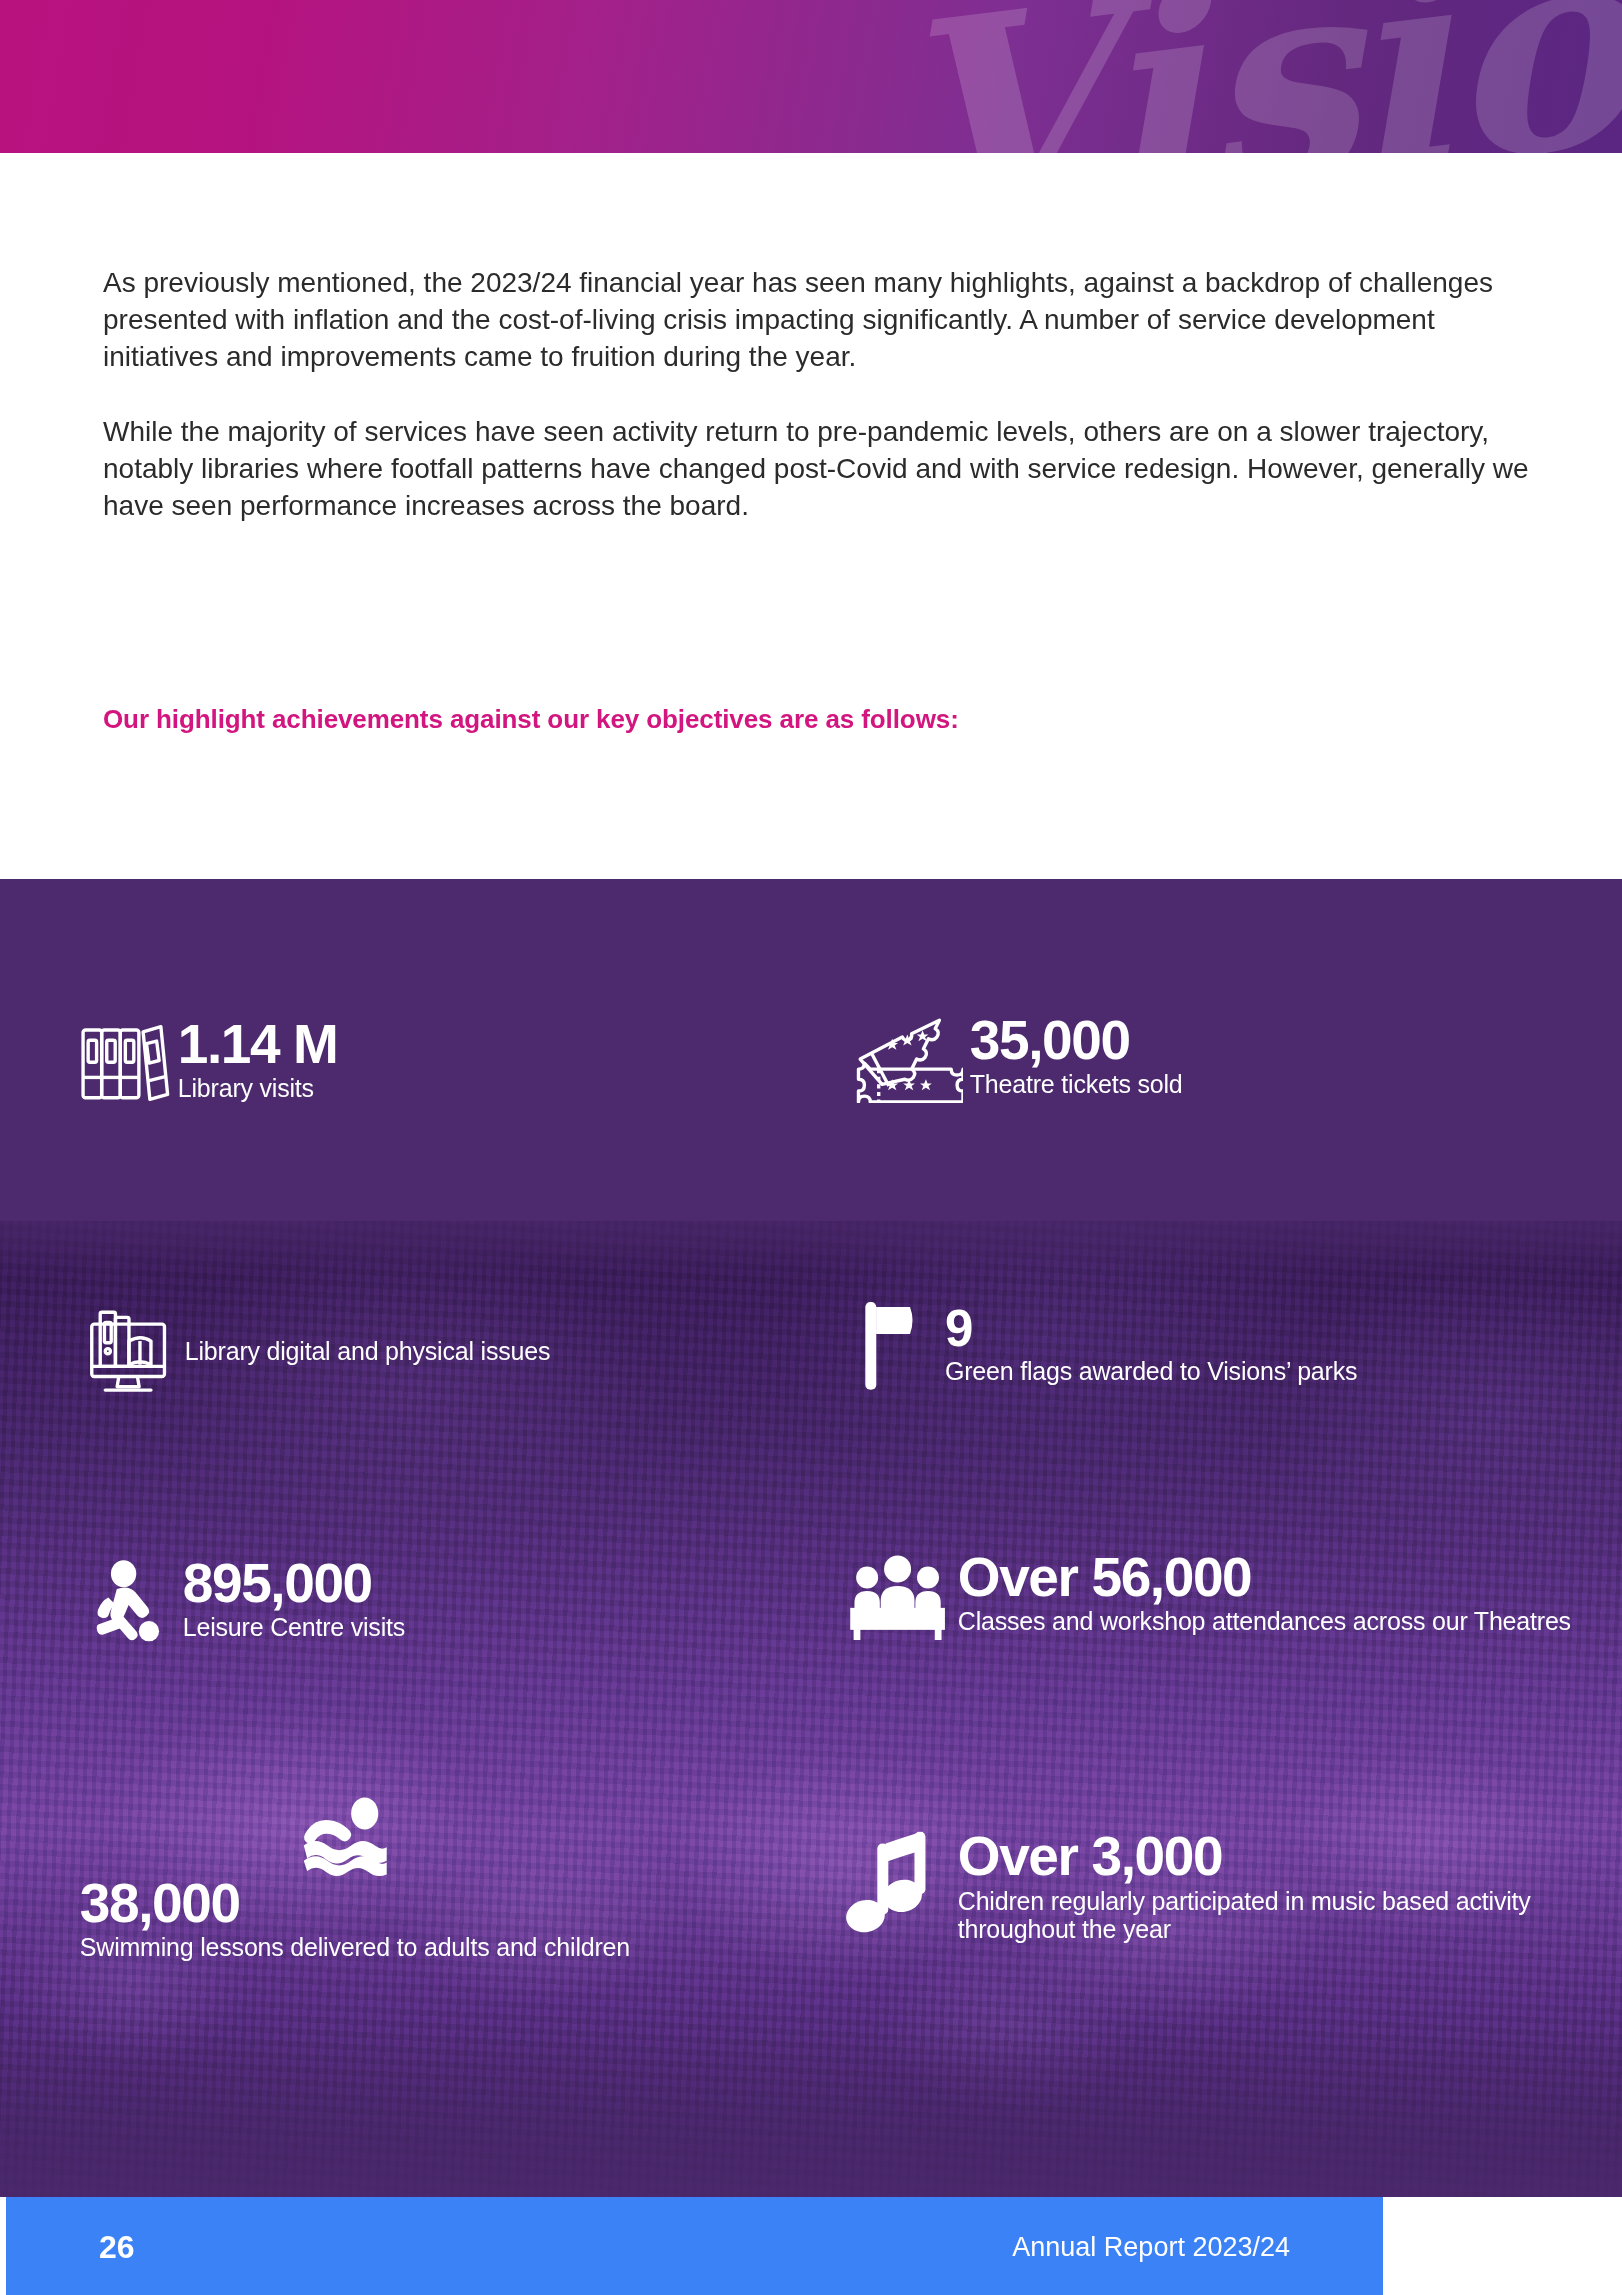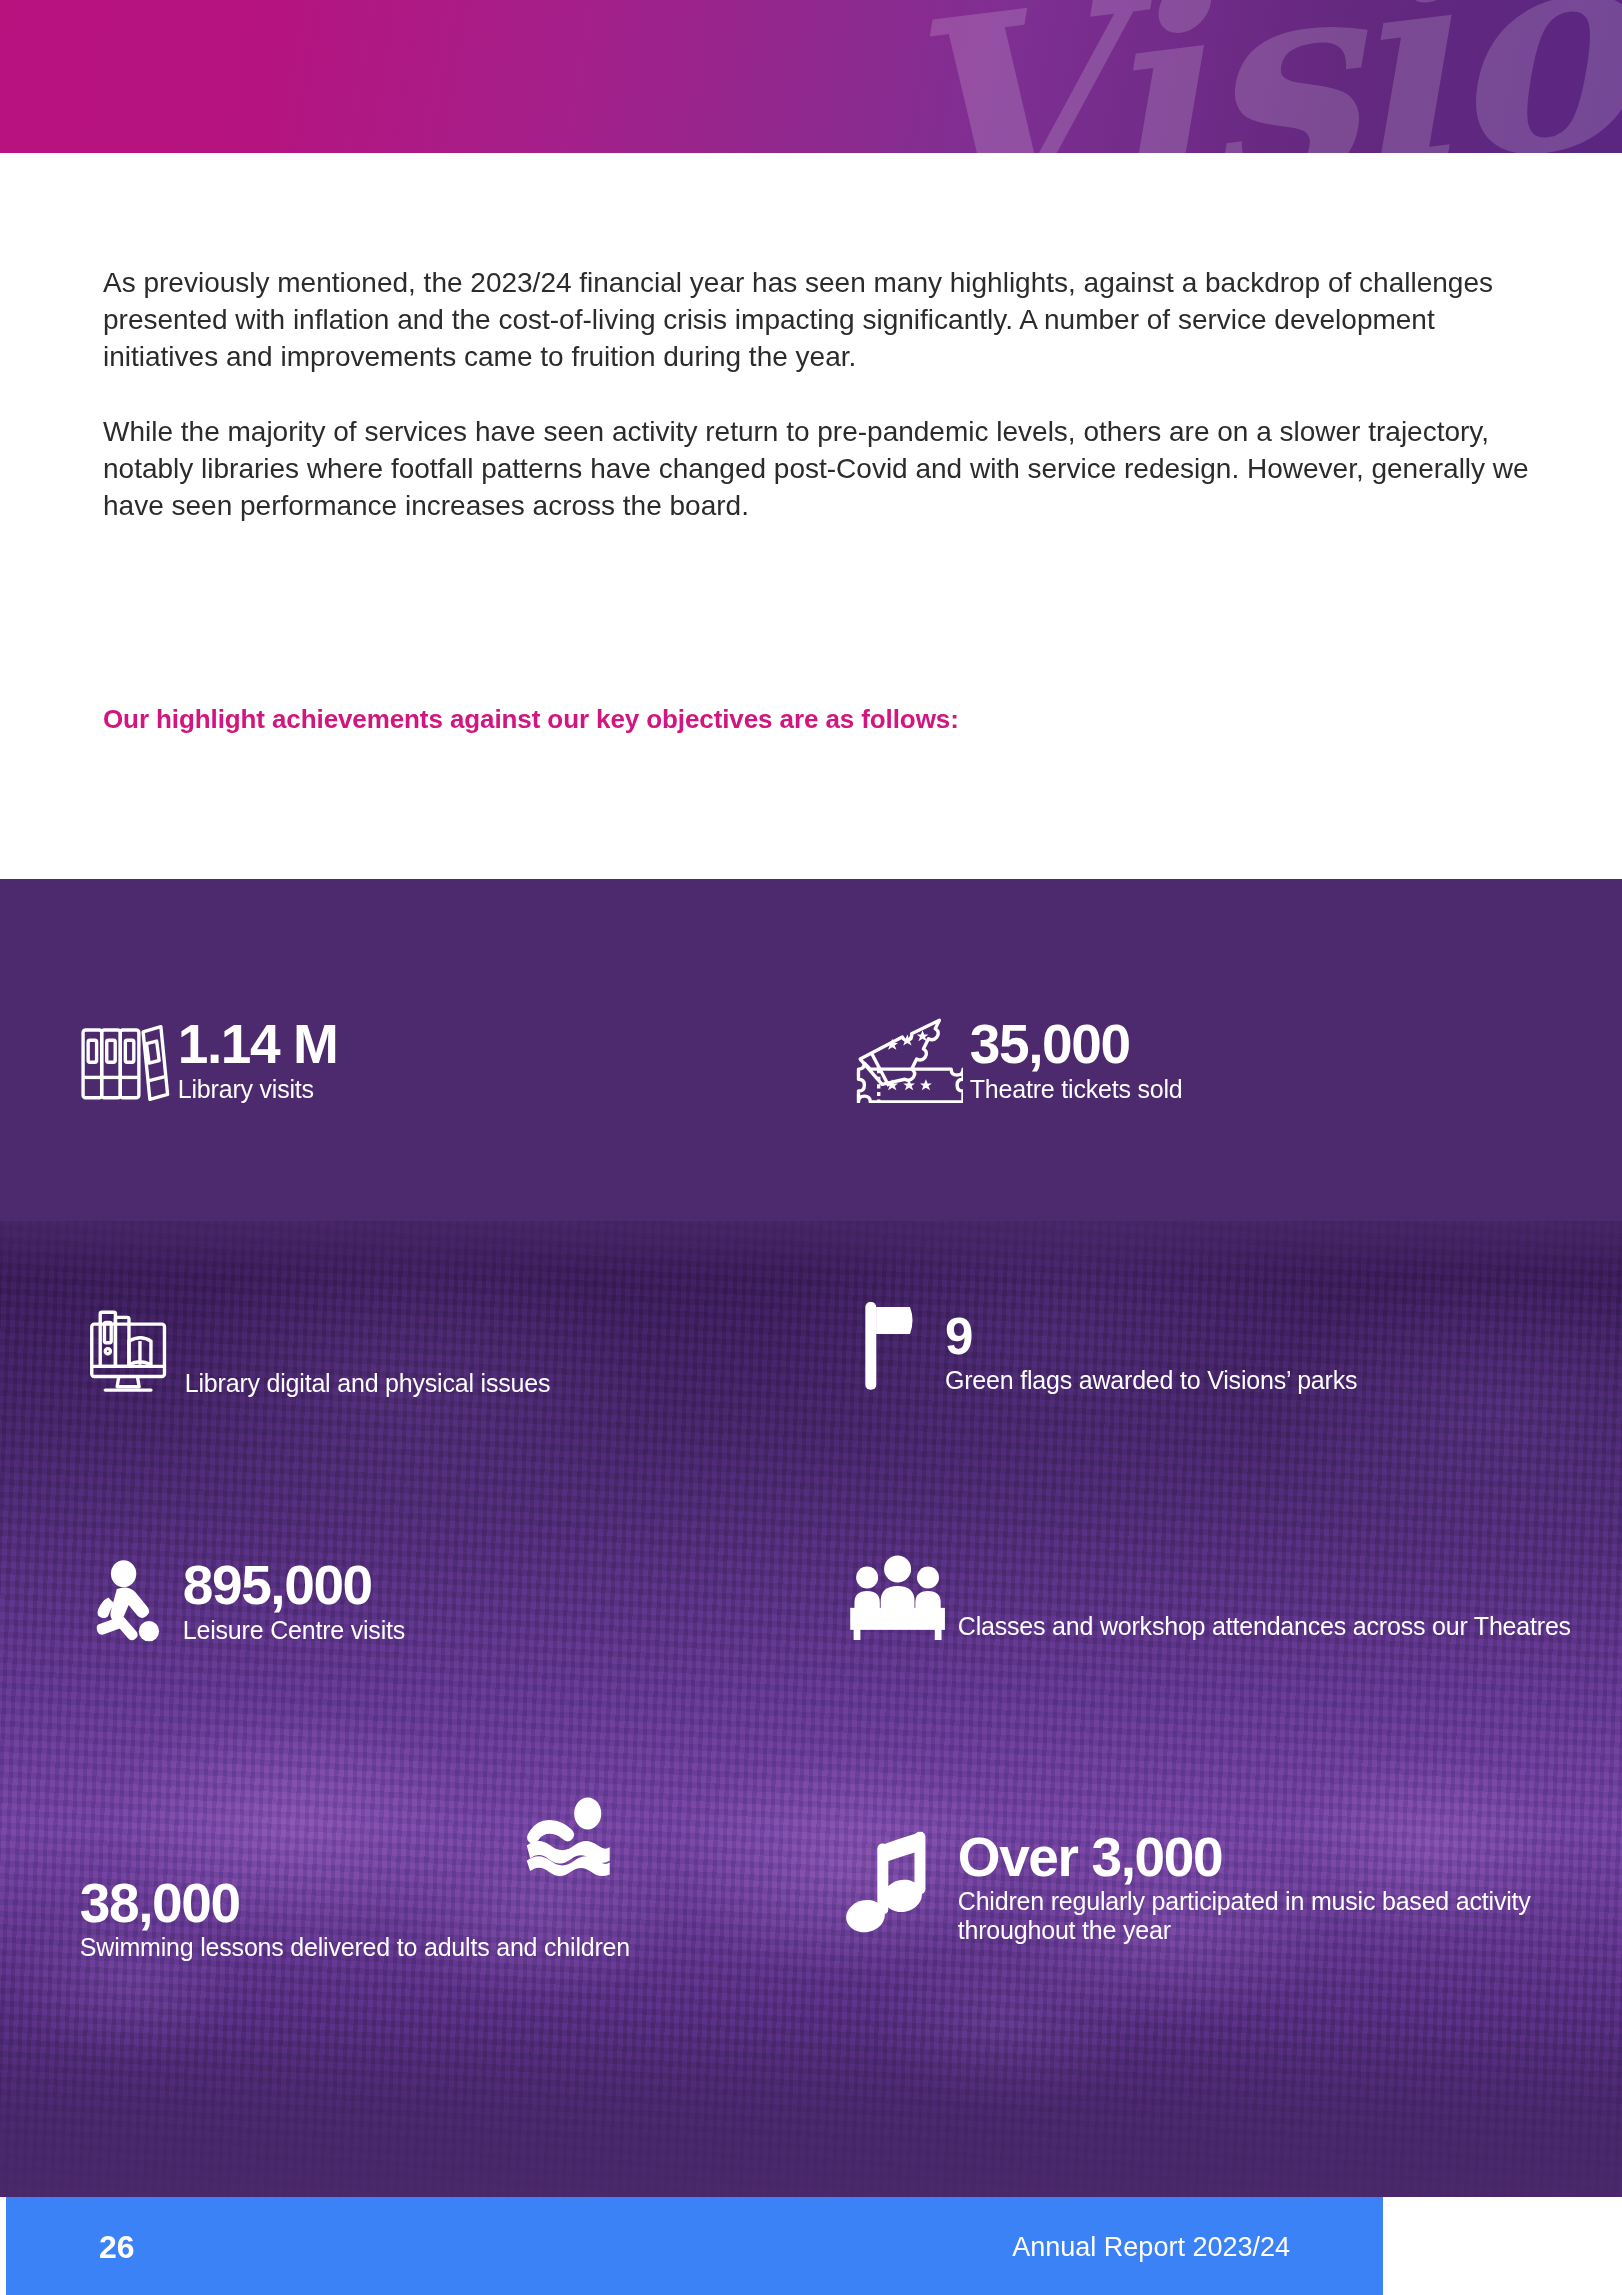--- a/index.html
+++ b/index.html
@@ -88,21 +88,21 @@
     position:absolute; left:0; top:0; width:1623px; height:397px;
     background:linear-gradient(to bottom,#4d2a6e 0%,#4d2a6e 72%,rgba(77,42,110,.55) 90%,rgba(77,42,110,0) 100%);
   }
   .panel-fade-bottom{
     position:absolute; left:0; bottom:0; width:1623px; height:161px;
     background:linear-gradient(to top,rgba(77,42,110,.85) 0%,rgba(77,42,110,0) 100%);
   }
 
   
   .stats{ position:absolute; left:0; top:0; width:1623px; height:1318px; }
-  .stat{ position:absolute; display:flex; align-items:flex-end; }
+  .stat{ position:absolute; display:flex; align-items:center; }
   .stat-icon{
     flex:0 0 auto; display:flex; align-items:center; justify-content:center;
   }
   .stat-text{ padding-left:6.8px; }
   .stat-value{
     color:#fff; font-weight:700; font-size:55px; line-height:.95;
     letter-spacing:-1.4px; white-space:nowrap;
   }
   .stat-label{
     color:#fff; font-size:25px; line-height:1.14; margin-top:4px;
@@ -272,20 +272,21 @@
             <path d="M42 64 q0 -18 20 -18 q20 0 20 18 v10 h-40 Z"></path>
             <circle cx="98" cy="36" r="13"></circle>
             <path d="M83 66 q0 -14 15 -14 q15 0 15 14 v8 h-30 Z"></path>
             <rect x="6" y="72" width="112" height="26"></rect>
             <rect x="10" y="96" width="8" height="14"></rect>
             <rect x="106" y="96" width="8" height="14"></rect>
           </g>
         </svg>
       </div>
       <div class="stat-text">
+        <div class="stat-value">Over 56,000</div>
         <div class="stat-label">Classes and workshop attendances across our Theatres</div>
       </div>
     </div>
 
     <div class="stat" id="stat-6">
       <div class="stat-icon">
         <svg width="110" height="89" viewBox="0 0 130 105">
           <g fill="#fff">
             <ellipse cx="80" cy="30" rx="16" ry="19"></ellipse>
             <path d="M12 50 q10 -14 26 -12 q12 1 22 10 q7 6 2 12 q-5 6 -12 0 q-7 -6 -15 -6 q-8 0 -13 7 q-5 7 -11 3 q-6 -5 1 -14 Z"></path>

